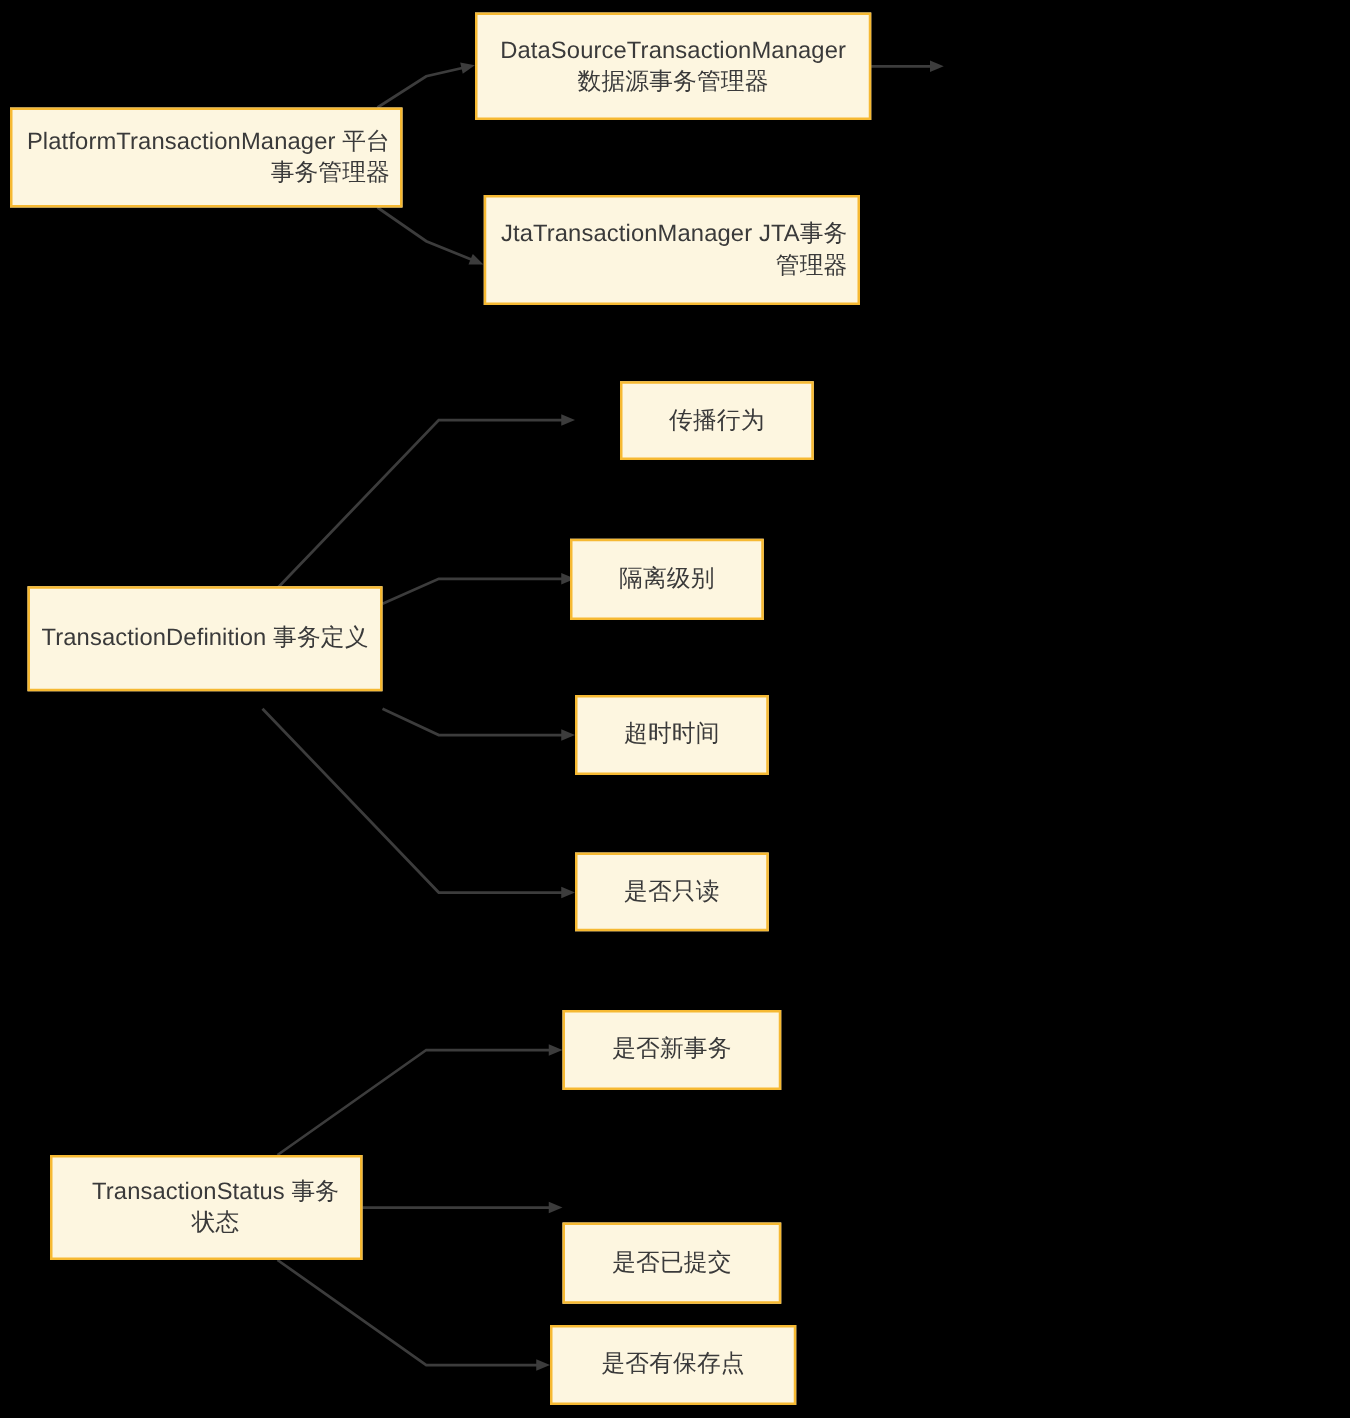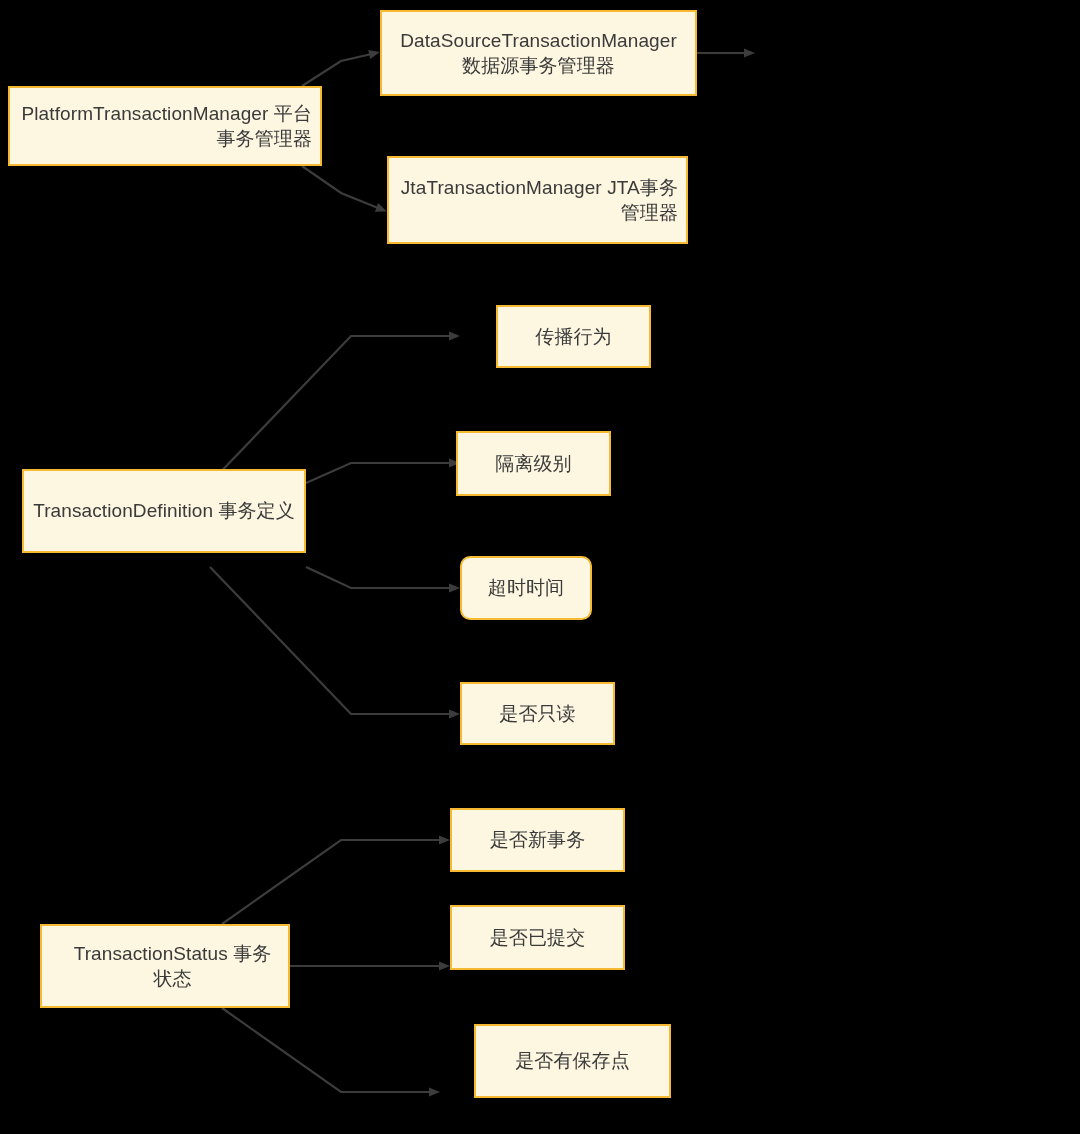--- a/index.html
+++ b/index.html
@@ -121,37 +121,37 @@
   </div>
 
   <div class="node" style="left:460px; top:305px; width:155px; height:63px;margin-left:36px;">
     <span class="label">传播行为</span>
   </div>
 
   <div class="node" style="left:456px; top:431px; width:155px; height:65px;">
     <span class="label">隔离级别</span>
   </div>
 
-  <div class="node" style="left:460px; top:556px; width:132px; height:64px;border-radius:10px;">
+  <div class="node" style="left:460px; top:556px; width:155px; height:64px;">
     <span class="label">超时时间</span>
   </div>
 
   <div class="node" style="left:460px; top:682px; width:155px; height:63px;align-items:center;">
     <span class="label">是否只读</span>
   </div>
 
   <div class="node" style="left:40px; top:924px; width:250px; height:84px;padding-left:23px;">
     <span class="label">TransactionStatus 事务状态</span>
   </div>
 
   <div class="node" style="left:450px; top:808px; width:175px; height:64px;">
     <span class="label">是否新事务</span>
   </div>
 
-  <div class="node" style="left:450px; top:905px; width:175px; height:65px;">
+  <div class="node" style="left:450px; top:978px; width:175px; height:65px;">
     <span class="label">是否已提交</span>
   </div>
 
-  <div class="node" style="left:440px; top:1024px; width:197px; height:74px;margin-left:34px;">
+  <div class="node" style="left:440px; top:1060px; width:197px; height:64px;">
     <span class="label">是否有保存点</span>
   </div>
 
 </div>
 
 </body></html>

